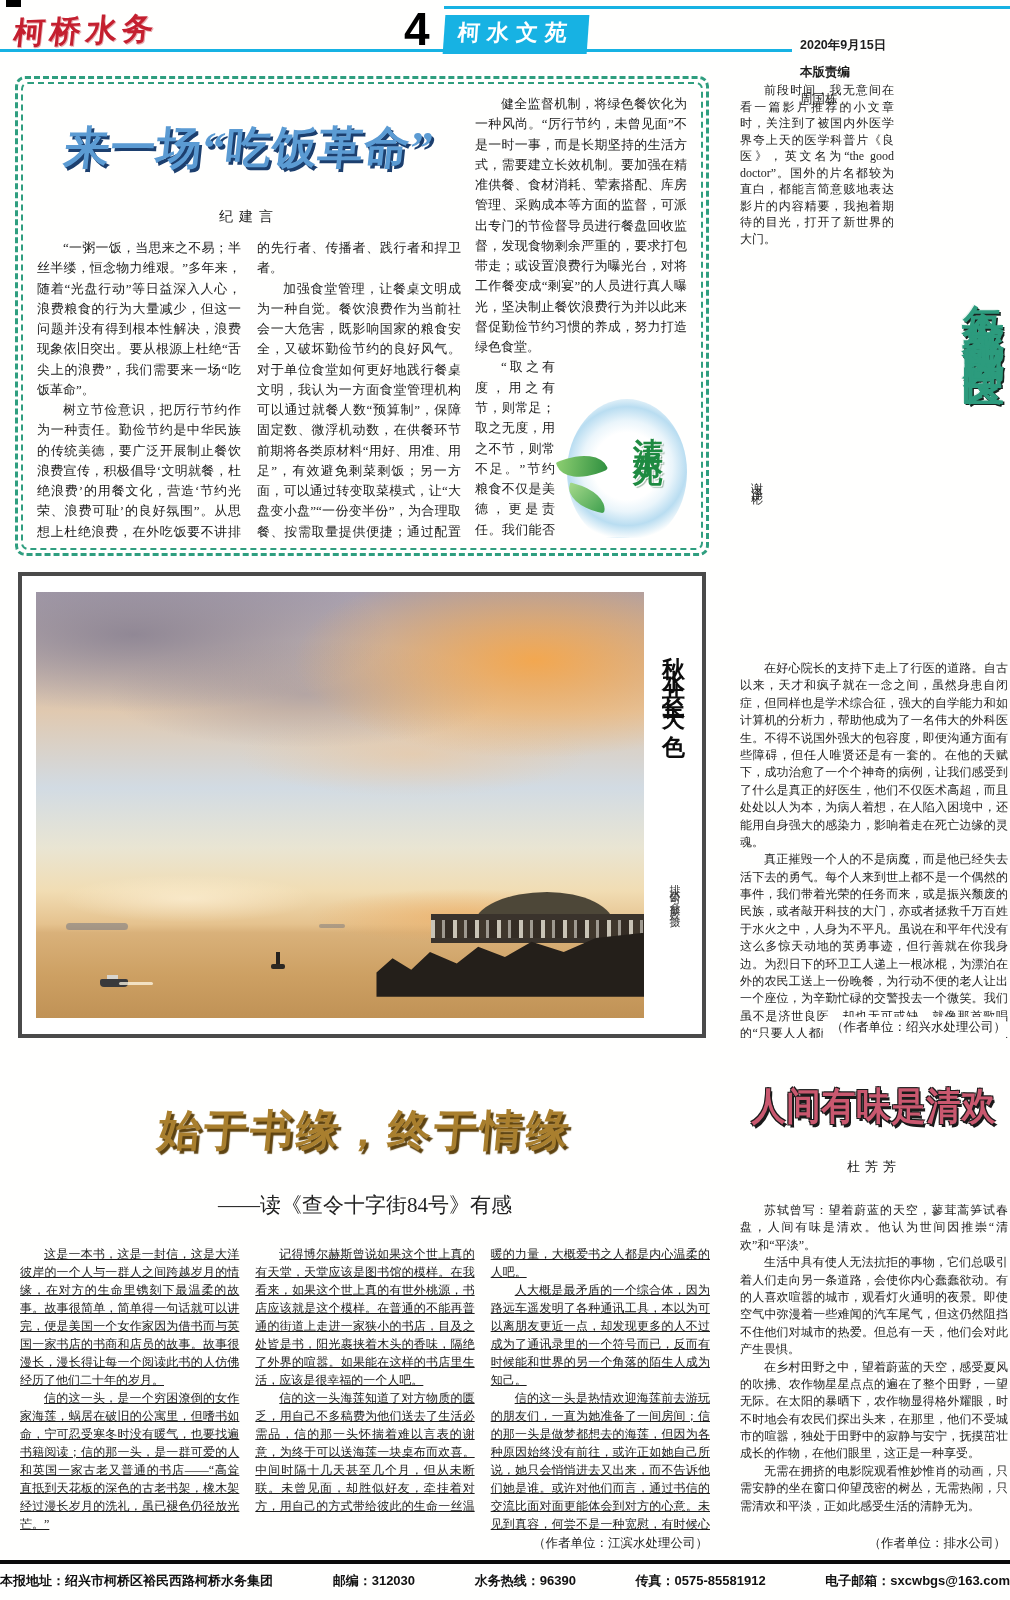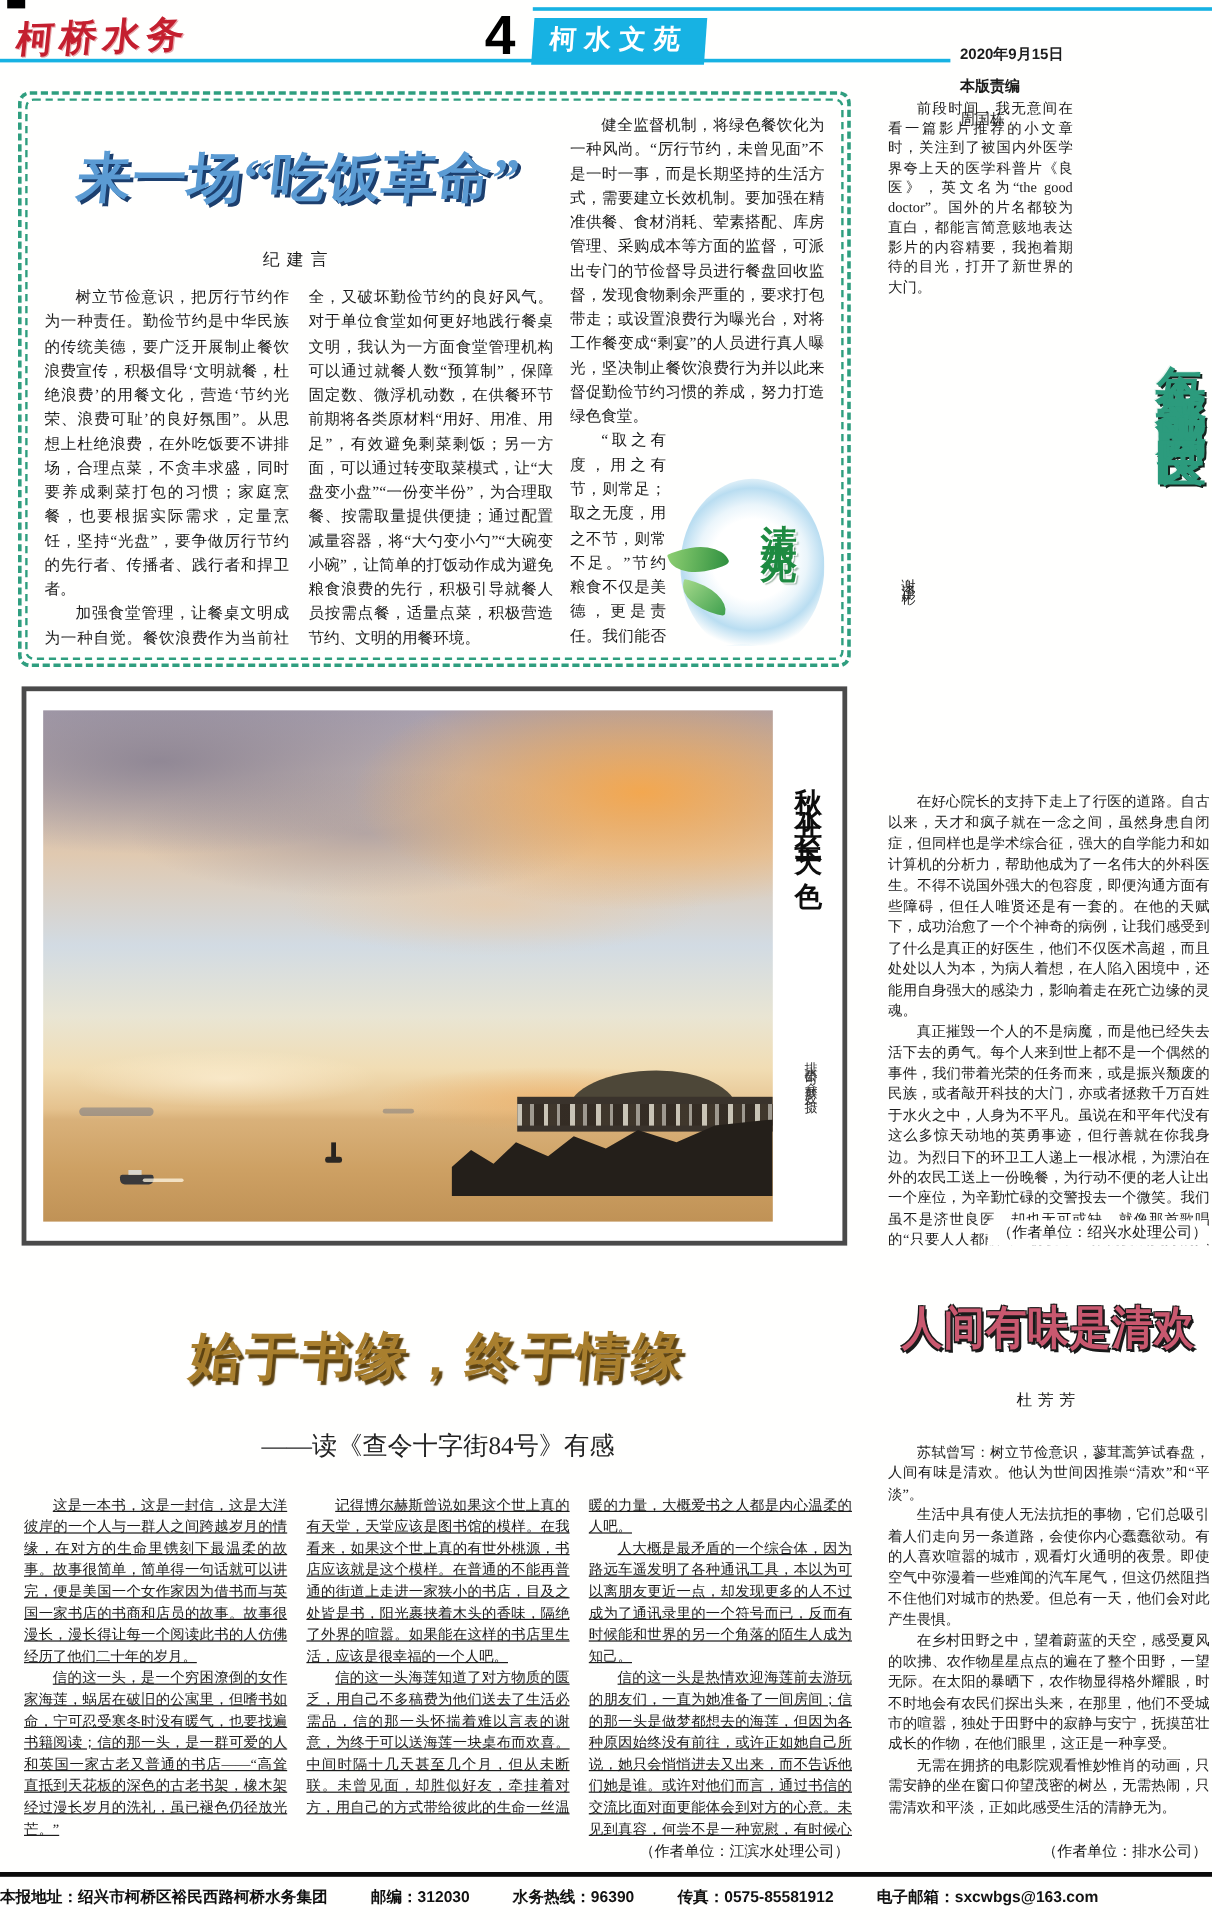--- a/index.html
+++ b/index.html
@@ -103,21 +103,21 @@
   
   .qh{position:absolute;left:740px;top:1062px;width:268px;height:492px;overflow:hidden;}
   .qh-title{text-align:center;font-size:34px;font-weight:bold;color:#c9586f;letter-spacing:1px;
             font-family:"Liberation Sans",sans-serif;white-space:nowrap;transform:scaleY(1.12);
             margin-top:22px;text-shadow:2px 2px 0 #1a1a1a,-1px -1px 0 #1a1a1a,1px -1px 0 #1a1a1a,-1px 1px 0 #1a1a1a;}
   .qh-author{text-align:center;font-size:13px;margin-top:28px;letter-spacing:5px;}
   .qh-body{margin-top:26px;font-size:12px;line-height:1.45;text-align:justify;}
 
   
   .footer-rule{position:absolute;left:0;top:1560px;width:1010px;height:4px;background:#0b0b0b;}
-  .footer{position:absolute;left:0;top:1572px;width:1010px;display:flex;justify-content:flex-start;gap:36px;
+  .footer{position:absolute;left:0;top:1572px;width:1010px;display:flex;justify-content:space-between;gap:36px;
           font-size:13px;font-weight:bold;color:#111;font-family:"Liberation Sans",sans-serif;white-space:nowrap;}
 </style>
 </head>
 <body>
 
 <div class="page">
 
   <div class="print-mark"></div>
   <div class="masthead">柯桥水务</div>
   <div class="page-num">4</div>
@@ -129,20 +129,21 @@
     <span class="b">本版责编</span>
     <span>周国栋</span>
   </div>
 
   <div class="eat-box">
     <div class="eat-inner">
       <div class="eat-left">
         <div class="eat-title">来一场“吃饭革命”</div>
         <div class="eat-author">纪建言</div>
         <div class="eat-body">
+          <p>“一粥一饭，当思来之不易；半丝半缕，恒念物力维艰。”多年来，随着“光盘行动”等日益深入人心，浪费粮食的行为大量减少，但这一问题并没有得到根本性解决，浪费现象依旧突出。要从根源上杜绝“舌尖上的浪费”，我们需要来一场“吃饭革命”。</p>
           <p>树立节俭意识，把厉行节约作为一种责任。勤俭节约是中华民族的传统美德，要广泛开展制止餐饮浪费宣传，积极倡导‘文明就餐，杜绝浪费’的用餐文化，营造‘节约光荣、浪费可耻’的良好氛围”。从思想上杜绝浪费，在外吃饭要不讲排场，合理点菜，不贪丰求盛，同时要养成剩菜打包的习惯；家庭烹餐，也要根据实际需求，定量烹饪，坚持“光盘”，要争做厉行节约的先行者、传播者、践行者和捍卫者。</p>
           <p>加强食堂管理，让餐桌文明成为一种自觉。餐饮浪费作为当前社会一大危害，既影响国家的粮食安全，又破坏勤俭节约的良好风气。对于单位食堂如何更好地践行餐桌文明，我认为一方面食堂管理机构可以通过就餐人数“预算制”，保障固定数、微浮机动数，在供餐环节前期将各类原材料“用好、用准、用足”，有效避免剩菜剩饭；另一方面，可以通过转变取菜模式，让“大盘变小盘”“一份变半份”，为合理取餐、按需取量提供便捷；通过配置减量容器，将“大勺变小勺”“大碗变小碗”，让简单的打饭动作成为避免粮食浪费的先行，积极引导就餐人员按需点餐，适量点菜，积极营造节约、文明的用餐环境。</p>
         </div>
       </div>
       <div class="eat-right">
         <p>健全监督机制，将绿色餐饮化为一种风尚。“厉行节约，未曾见面”不是一时一事，而是长期坚持的生活方式，需要建立长效机制。要加强在精准供餐、食材消耗、荤素搭配、库房管理、采购成本等方面的监督，可派出专门的节俭督导员进行餐盘回收监督，发现食物剩余严重的，要求打包带走；或设置浪费行为曝光台，对将工作餐变成“剩宴”的人员进行真人曝光，坚决制止餐饮浪费行为并以此来督促勤俭节约习惯的养成，努力打造绿色食堂。</p>
         <div class="qsy-badge">
           <div class="qsy-ring"></div>
           <div class="qsy-leaf1"></div>
           <div class="qsy-leaf2"></div>
@@ -200,21 +201,21 @@
       <p>信的这一头是热情欢迎海莲前去游玩的朋友们，一直为她准备了一间房间；信的那一头是做梦都想去的海莲，但因为各种原因始终没有前往，或许正如她自己所说，她只会悄悄进去又出来，而不告诉他们她是谁。或许对他们而言，通过书信的交流比面对面更能体会到对方的心意。未见到真容，何尝不是一种宽慰，有时候心里拼凑出来的画面比现实的人与事更加真实。</p>
 
     </div>
     <div class="unit-pin">（作者单位：江滨水处理公司）</div>
   </div>
 
   <div class="qh">
     <div class="qh-title">人间有味是清欢</div>
     <div class="qh-author">杜芳芳</div>
     <div class="qh-body">
-      <p>苏轼曾写：树立节俭意识，蓼茸蒿笋试春盘，人间有味是清欢。他认为世间因推崇“清欢”和“平淡”。</p>
+      <p>苏轼曾写：望着蔚蓝的天空，蓼茸蒿笋试春盘，人间有味是清欢。他认为世间因推崇“清欢”和“平淡”。</p>
       <p>生活中具有使人无法抗拒的事物，它们总吸引着人们走向另一条道路，会使你内心蠢蠢欲动。有的人喜欢喧嚣的城市，观看灯火通明的夜景。即使空气中弥漫着一些难闻的汽车尾气，但这仍然阻挡不住他们对城市的热爱。但总有一天，他们会对此产生畏惧。</p>
       <p>在乡村田野之中，望着蔚蓝的天空，感受夏风的吹拂、农作物星星点点的遍在了整个田野，一望无际。在太阳的暴晒下，农作物显得格外耀眼，时不时地会有农民们探出头来，在那里，他们不受城市的喧嚣，独处于田野中的寂静与安宁，抚摸茁壮成长的作物，在他们眼里，这正是一种享受。</p>
       <p>无需在拥挤的电影院观看惟妙惟肖的动画，只需安静的坐在窗口仰望茂密的树丛，无需热闹，只需清欢和平淡，正如此感受生活的清静无为。</p>
     </div>
     <div class="unit-pin">（作者单位：排水公司）</div>
   </div>
 
   <div class="footer-rule"></div>
   <div class="footer">
     <span>本报地址：绍兴市柯桥区裕民西路柯桥水务集团</span>

